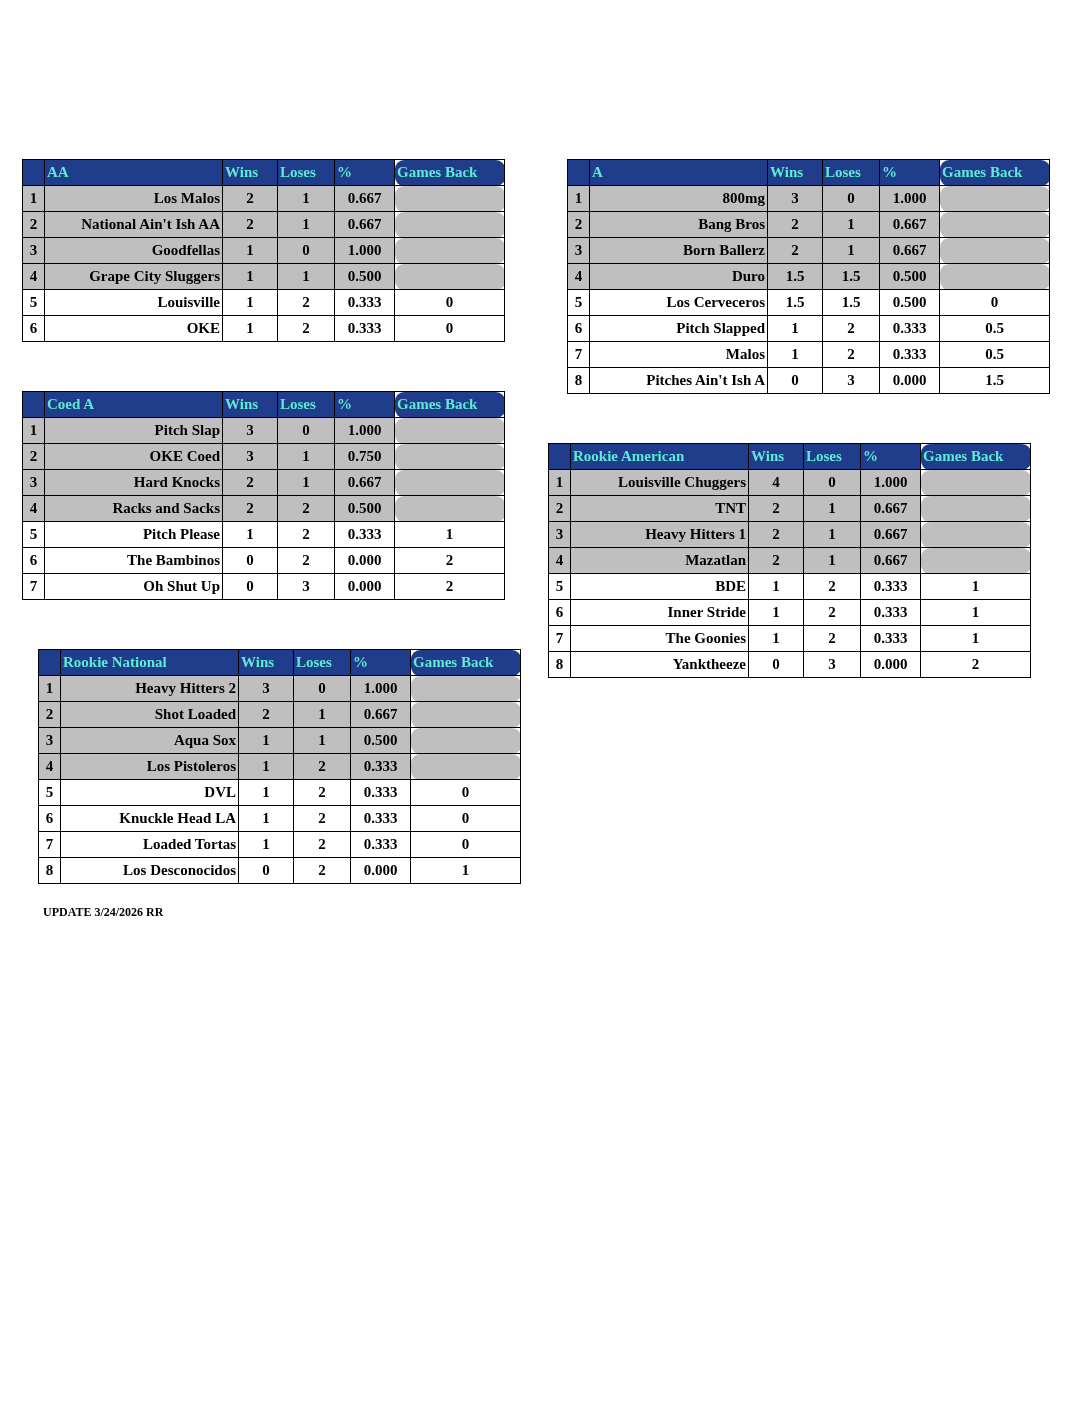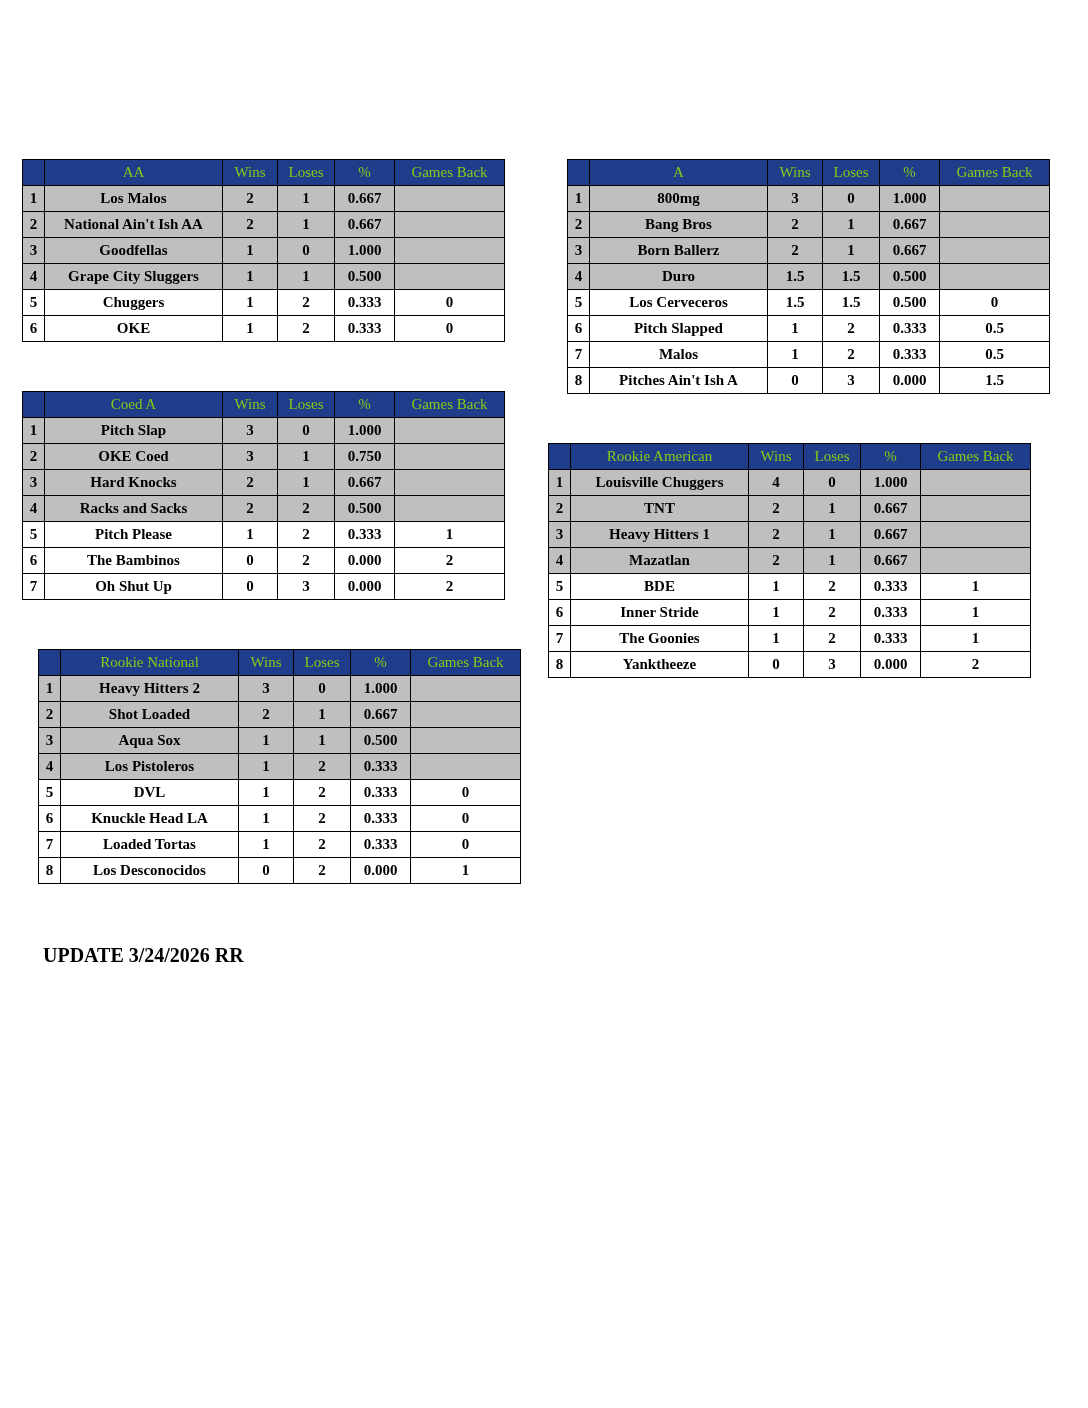--- a/index.html
+++ b/index.html
@@ -14,38 +14,38 @@
   }
   table.standings{
     position:absolute;border-collapse:collapse;table-layout:fixed;width:456px;
     font-weight:bold;font-size:15px;background:#fff;
   }
   table.standings th, table.standings td{
     border:1px solid #000;height:25px;padding:0 2px;
     overflow:hidden;white-space:nowrap;line-height:25px;
   }
   table.standings thead th{
-    background:var(--header-bg,#1f3d8a);color:#84cc16;text-align:center;font-weight:normal;
+    background:var(--header-bg,#1f3d8a);color:#5eead4;text-align:left;font-weight:bold;
   }
   table.standings td{text-align:center;}
-  table.standings td.c-team{text-align:center;}
+  table.standings td.c-team{text-align:right;}
   table.standings tr.shaded td{background:var(--shaded-bg,#bfbfbf);}
   .c-rank{width:17px;}
   .c-team{width:173px;}
   .c-wins{width:50px;}
   .c-loses{width:52px;}
   .c-pct{width:55px;}
-  .c-gb{width:105px;}
+  .c-gb{width:105px;border-radius:9px;}
   #t0{left:22px;top:159px;}
   #t1{left:567px;top:159px;}
   #t2{left:22px;top:391px;}
   #t3{left:548px;top:443px;}
   #t4{left:38px;top:649px;}
   .footer{
-    position:absolute;left:43px;top:905px;font-size:20px;font-weight:bold;margin-top:39px;
+    position:absolute;left:43px;top:905px;font-size:12px;font-weight:bold;
   }
 </style>
 </head>
 <body>
 
 <div class="page">
 
   <table id="t0" class="standings">
       <thead>
         <tr>
@@ -85,21 +85,21 @@
         <tr class="shaded">
           <td class="c-rank">4</td>
           <td class="c-team">Grape City Sluggers</td>
           <td class="c-wins">1</td>
           <td class="c-loses">1</td>
           <td class="c-pct">0.500</td>
           <td class="c-gb"></td>
         </tr>
         <tr class="">
           <td class="c-rank">5</td>
-          <td class="c-team">Chuggers</td>
+          <td class="c-team">Louisville</td>
           <td class="c-wins">1</td>
           <td class="c-loses">2</td>
           <td class="c-pct">0.333</td>
           <td class="c-gb">0</td>
         </tr>
         <tr class="">
           <td class="c-rank">6</td>
           <td class="c-team">OKE</td>
           <td class="c-wins">1</td>
           <td class="c-loses">2</td>

